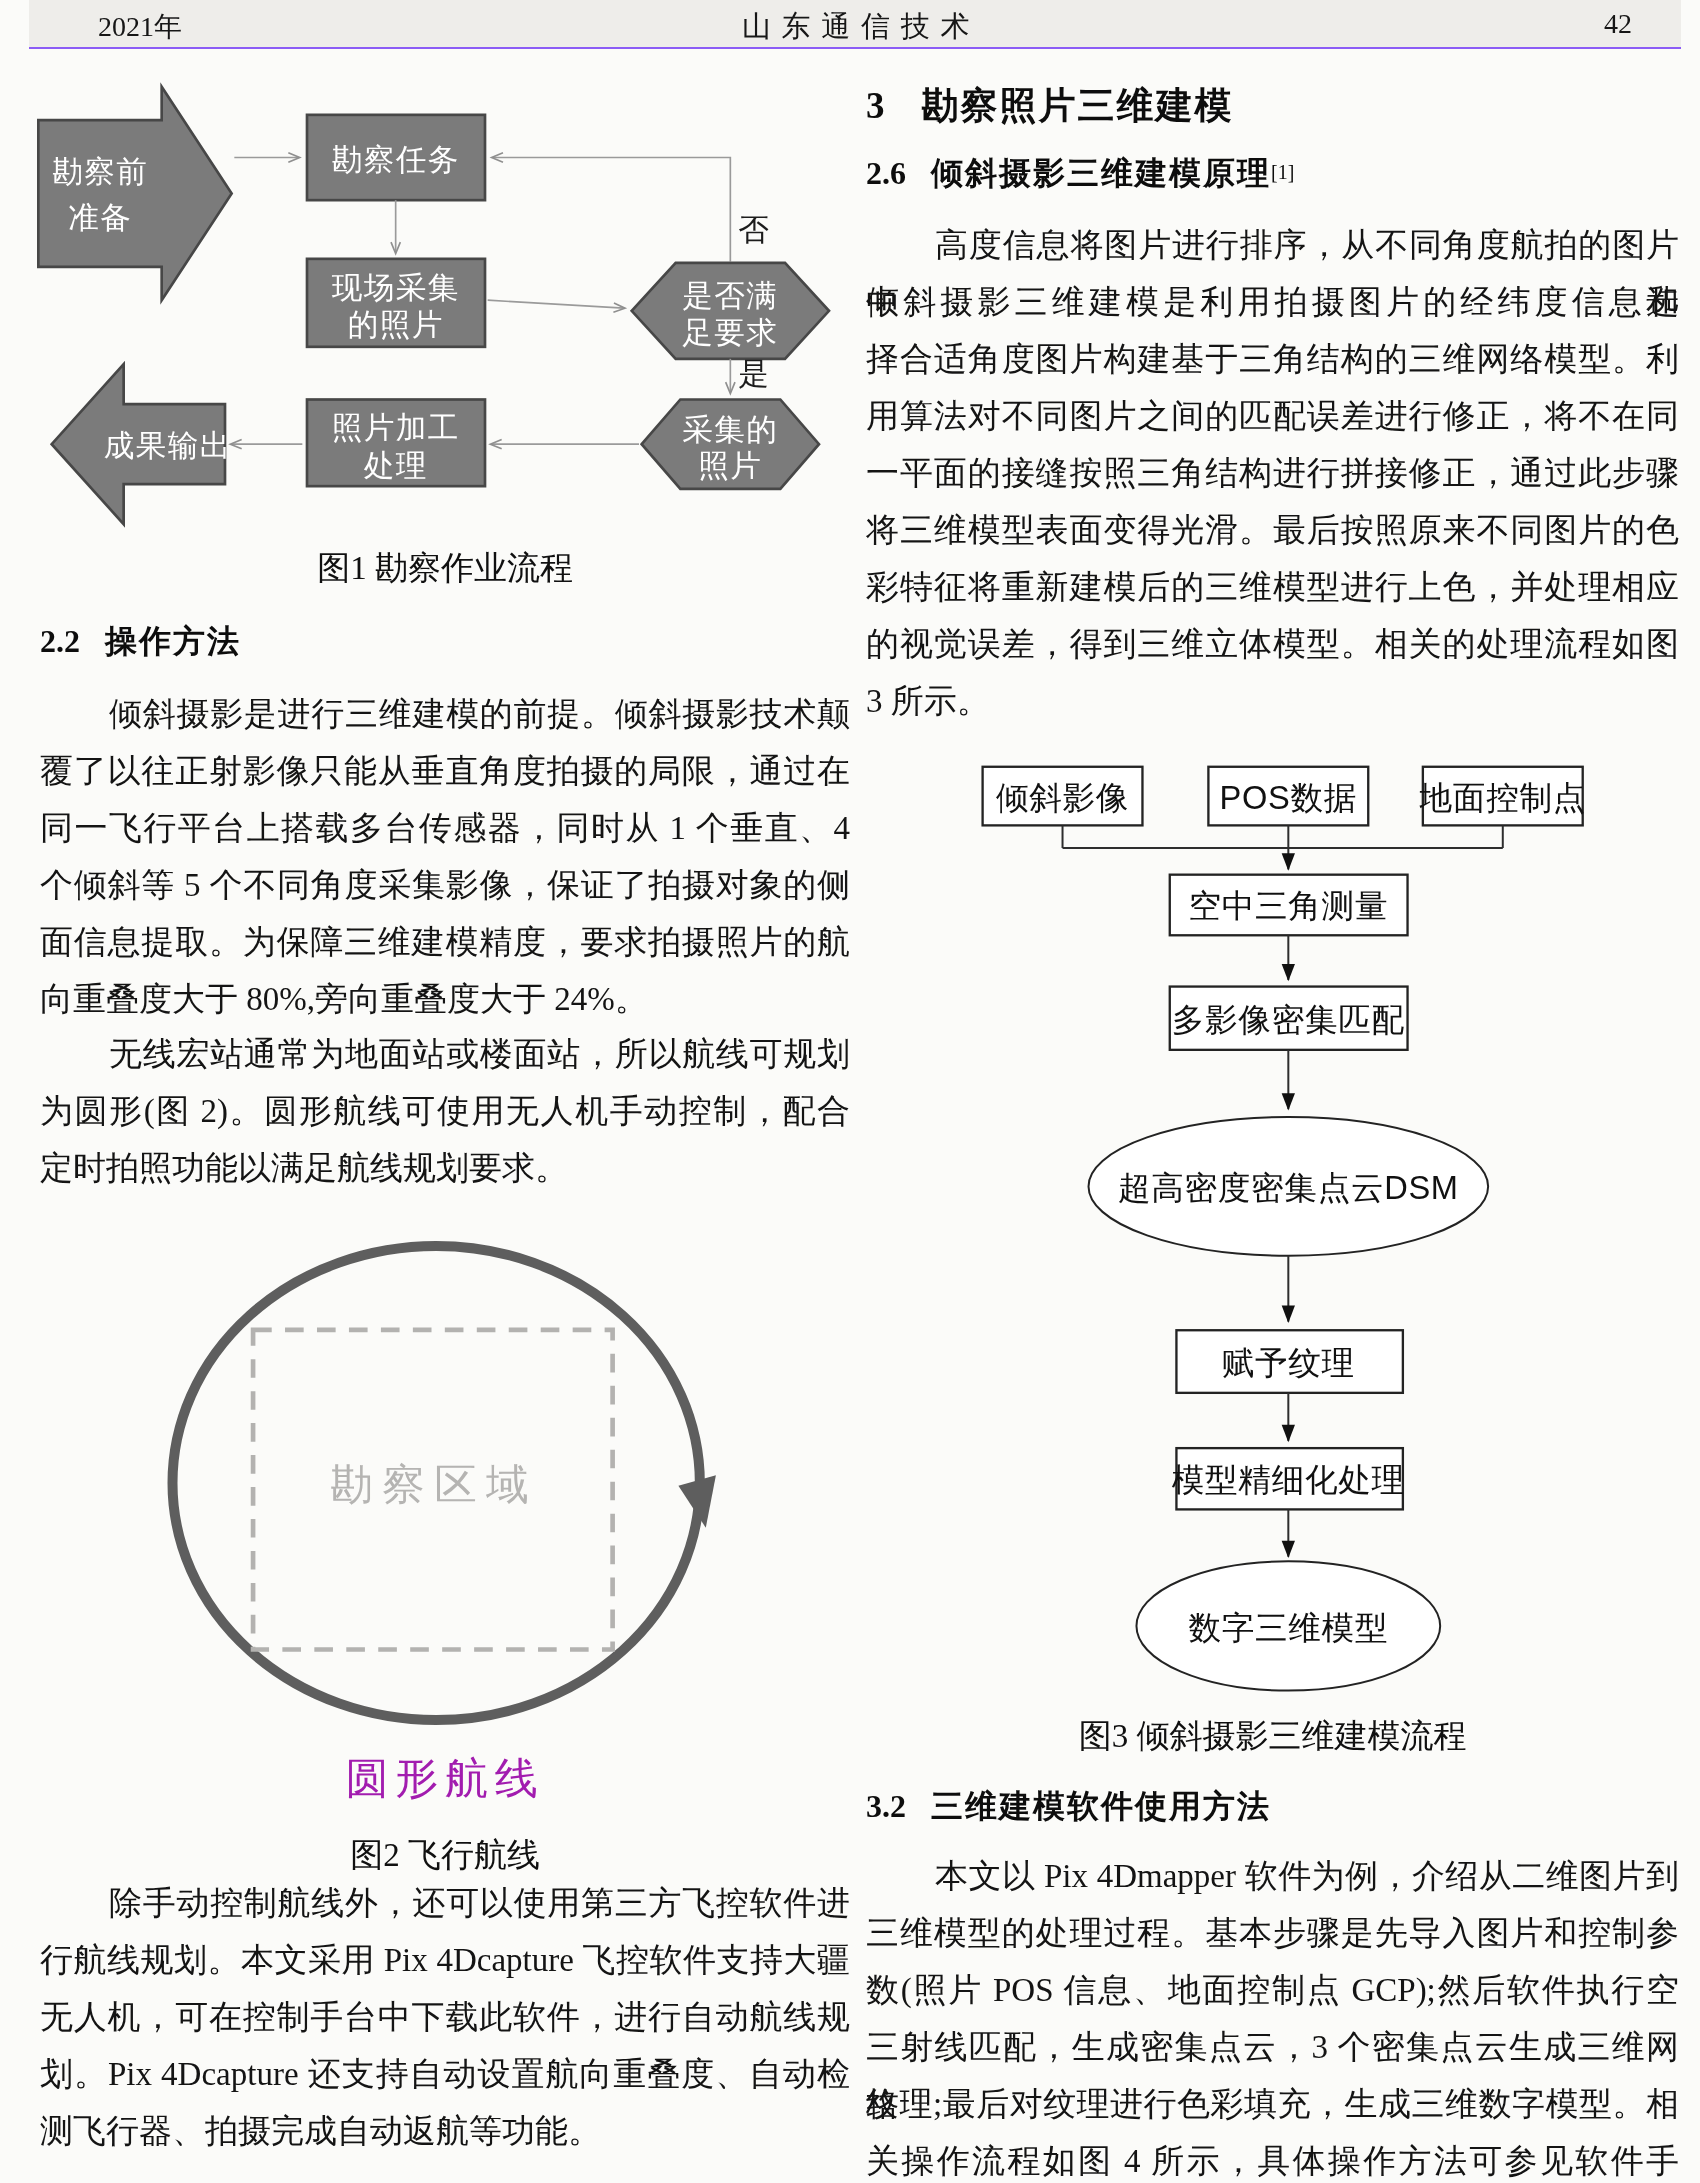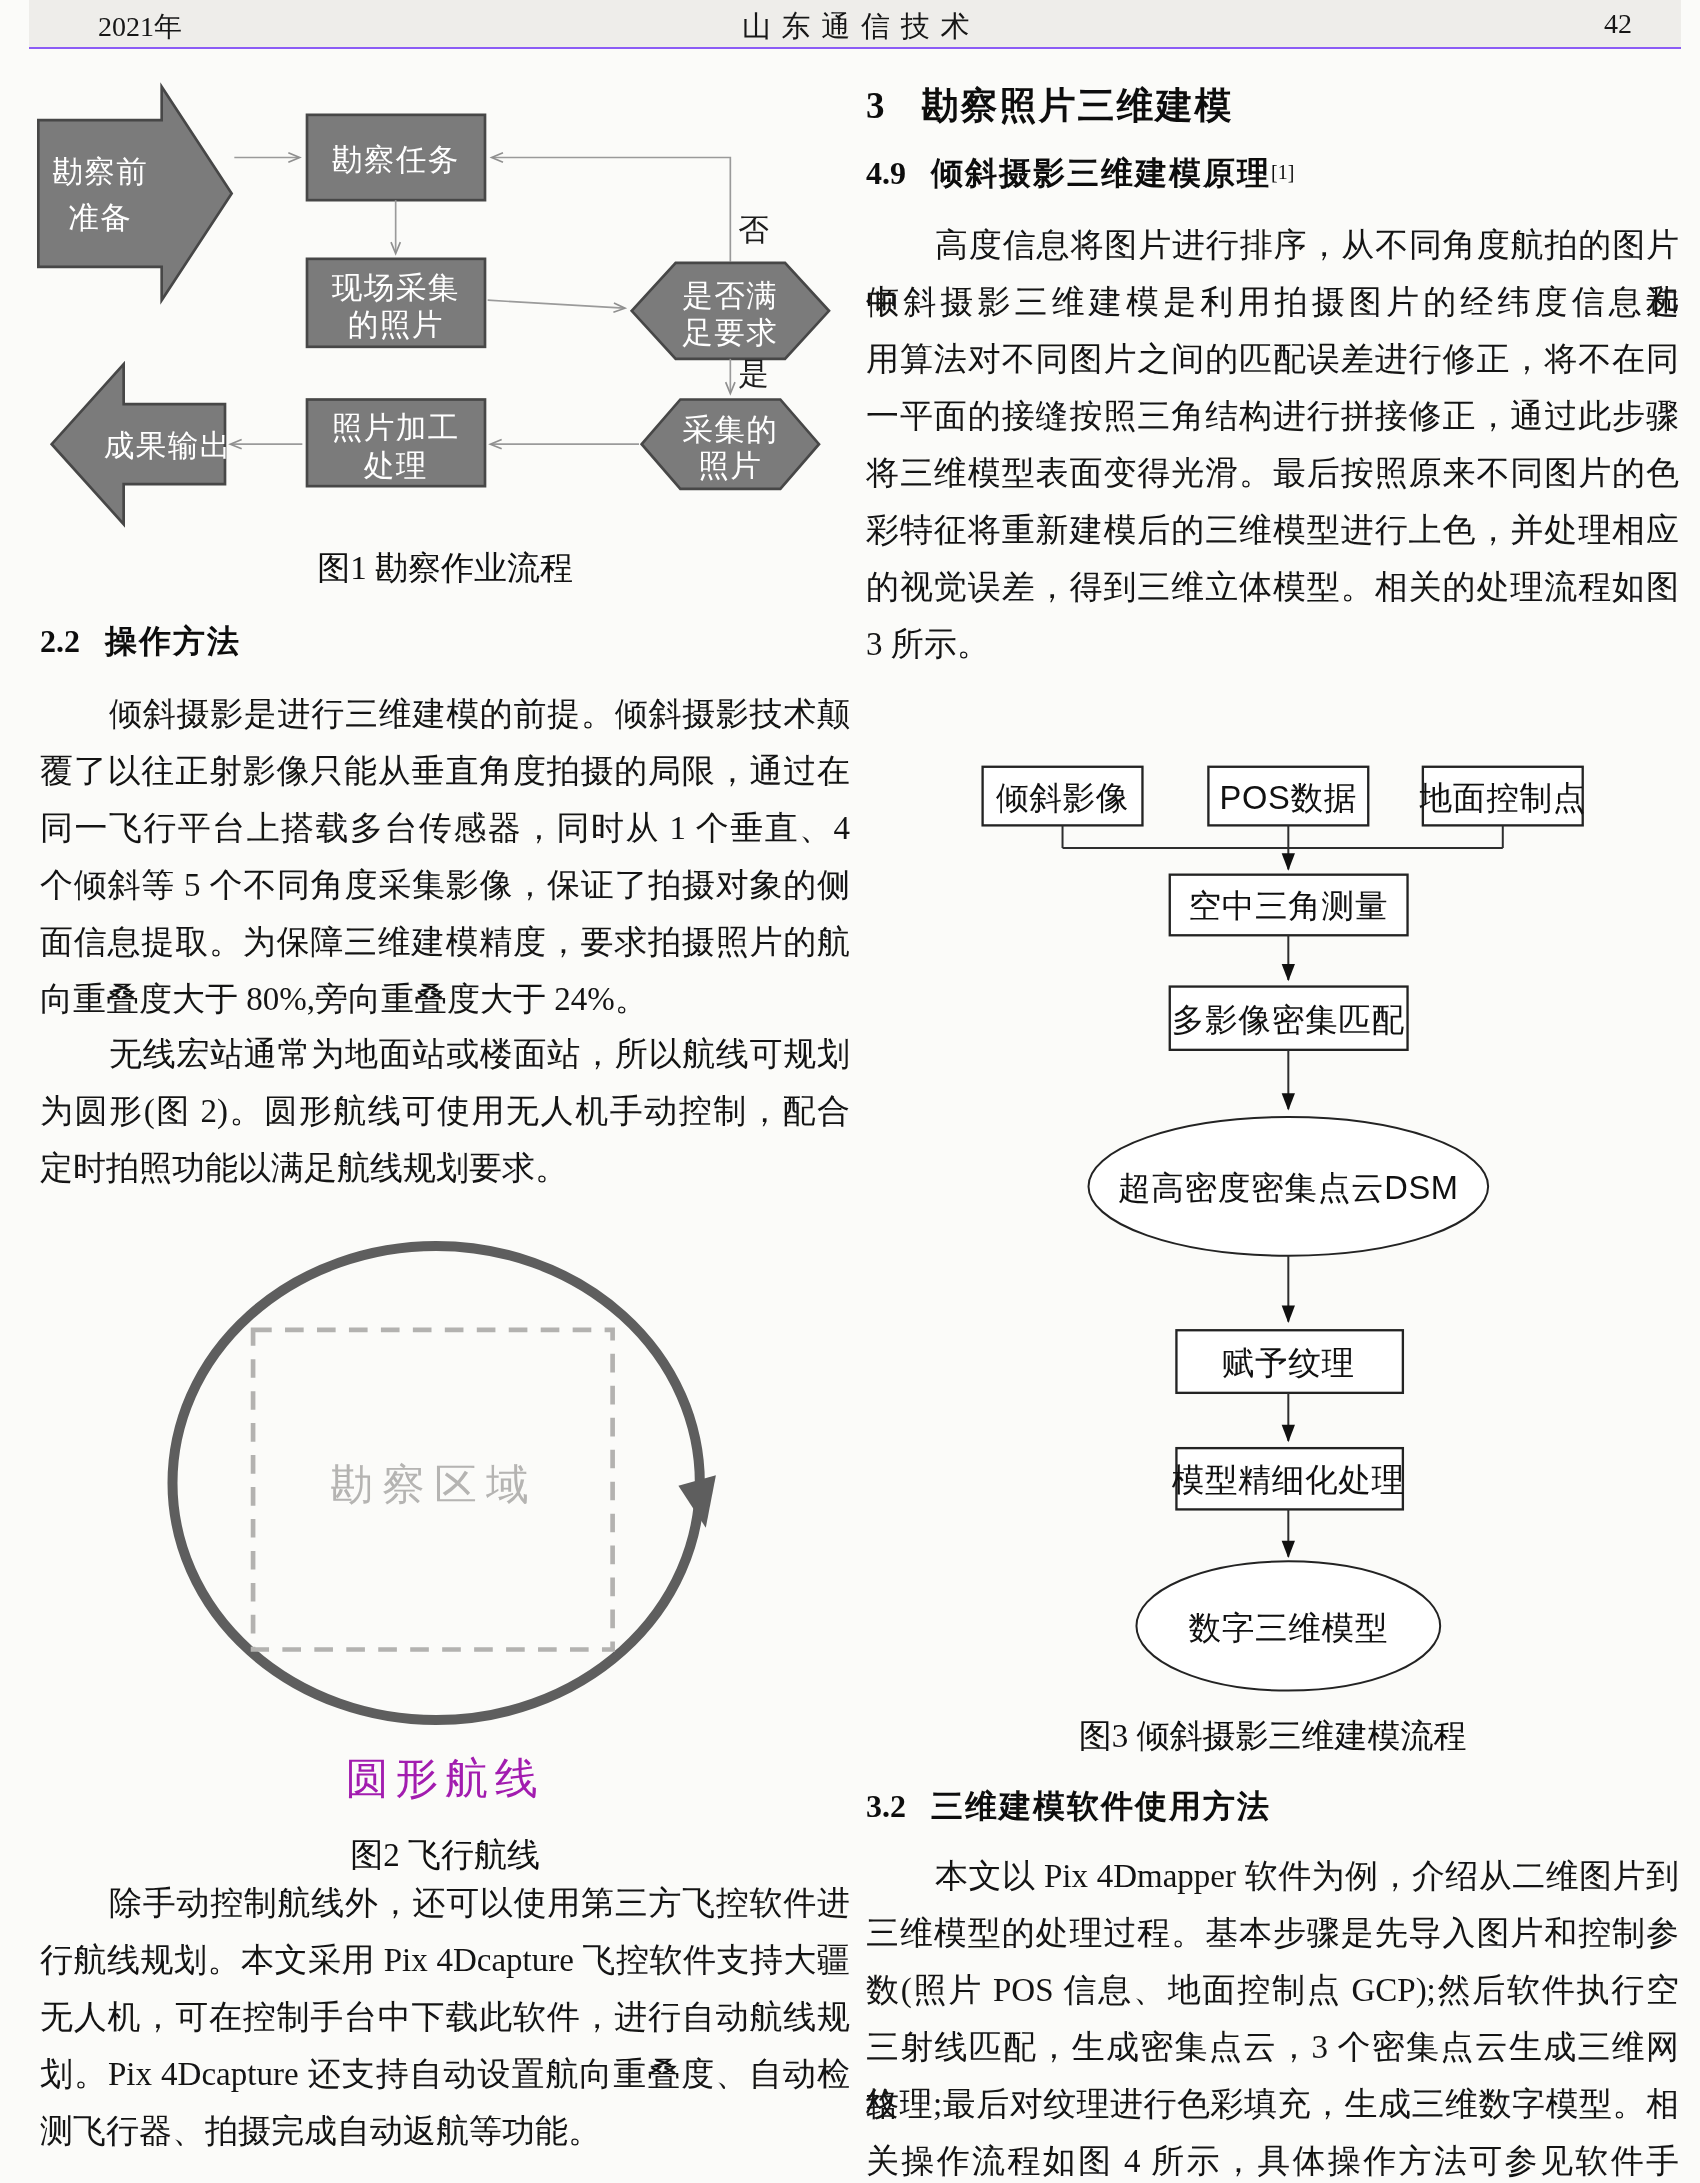--- a/index.html
+++ b/index.html
@@ -139,26 +139,27 @@
     <div class="tline">无人机，可在控制手台中下载此软件，进行自动航线规</div>
     <div class="tline">划。Pix 4Dcapture 还支持自动设置航向重叠度、自动检</div>
     <div class="tline">测飞行器、拍摄完成自动返航等功能。</div>
   </div>
 
 <div class="hsec h-big" style="left:866px;top:81px;">
   <span class="num">3</span><span class="ttl">勘察照片三维建模</span>
 </div>
 
 <div class="hsec h-mid" style="left:866px;top:152px;">
-  <span class="num">4.9</span><span class="ttl">倾斜摄影三维建模原理</span><sup>[1]</sup>
+  <span class="num">2.6</span><span class="ttl">倾斜摄影三维建模原理</span><sup>[1]</sup>
 </div>
 
 <div class="par" style="left:866px;top:217px;width:813px;">
     <div class="tline">高度信息将图片进行排序，从不同角度航拍的图片中选</div>
     <div class="tline">倾斜摄影三维建模是利用拍摄图片的经纬度信息和</div>
+    <div class="tline">择合适角度图片构建基于三角结构的三维网络模型。利</div>
     <div class="tline">用算法对不同图片之间的匹配误差进行修正，将不在同</div>
     <div class="tline">一平面的接缝按照三角结构进行拼接修正，通过此步骤</div>
     <div class="tline">将三维模型表面变得光滑。最后按照原来不同图片的色</div>
     <div class="tline">彩特征将重新建模后的三维模型进行上色，并处理相应</div>
     <div class="tline">的视觉误差，得到三维立体模型。相关的处理流程如图</div>
     <div class="tline">3 所示。</div>
   </div>
 
 <svg class="abs" style="left:920px;top:760px;" width="706" height="946" viewBox="0 0 1060 1420">
   <defs>

